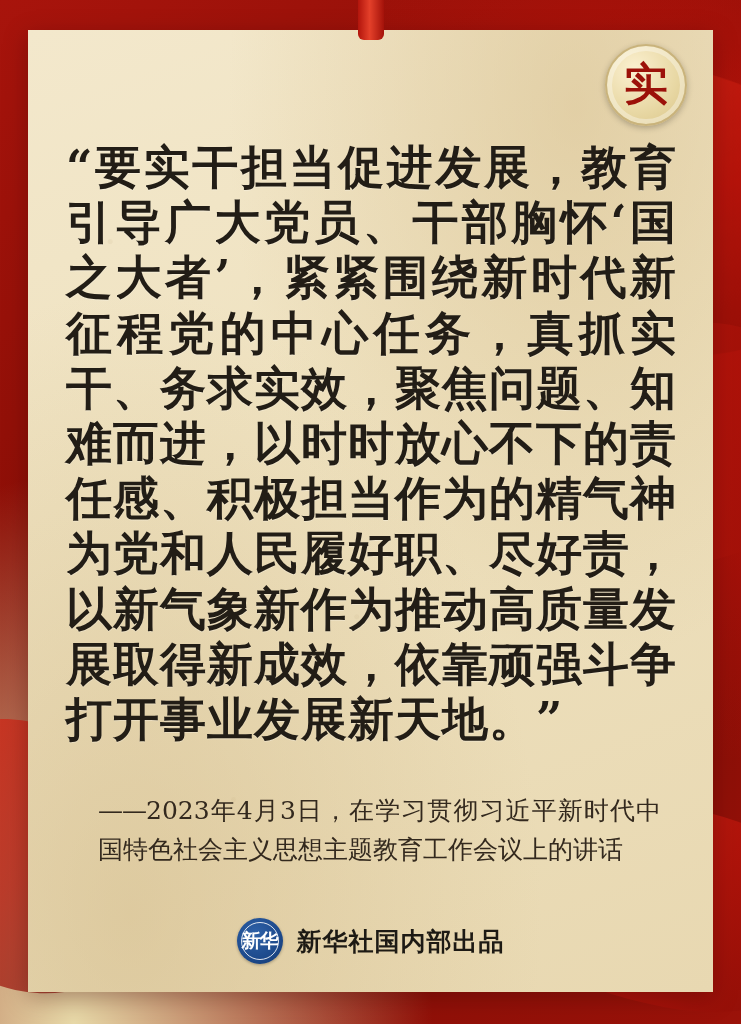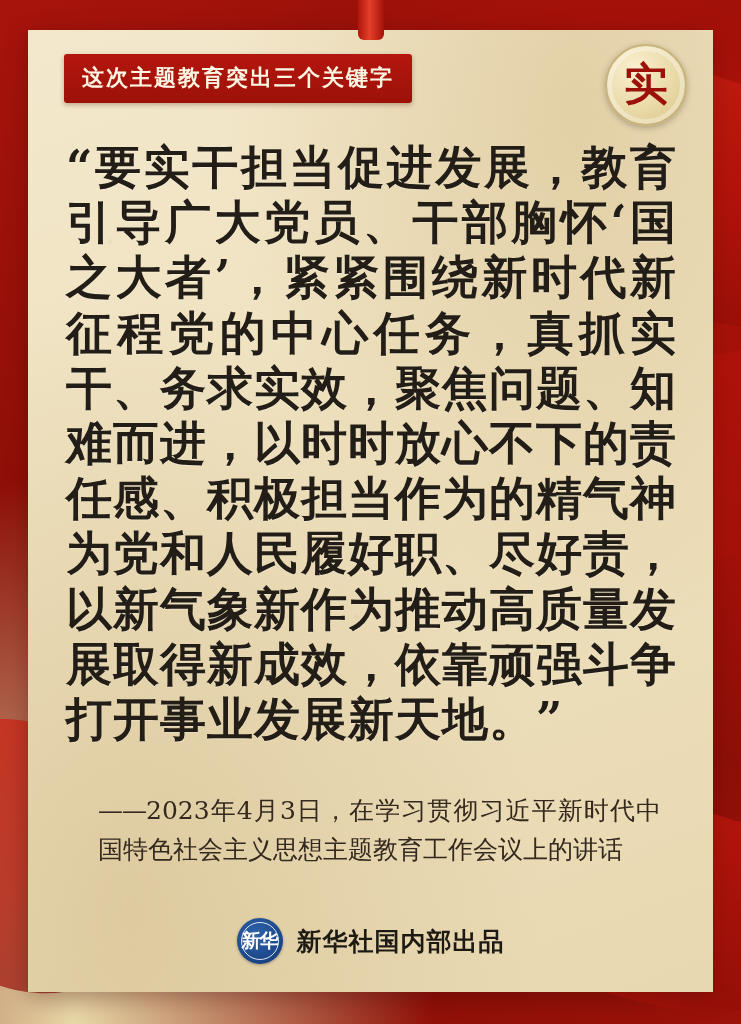--- a/index.html
+++ b/index.html
@@ -236,21 +236,20 @@
   <div class="ribbon r1"></div>
   <div class="ribbon r2"></div>
   <div class="ribbon r3"></div>
   <div class="ribbon r4"></div>
   <div class="glow"></div>
 
   <div class="hanger"></div>
 
   <div class="card">
 
-    <div class="title-banner">这次主题教育突出三个关键字</div>
 
     <div class="quote">“要实干担当促进发展，教育引导广大党员、干部胸怀‘国之大者’，紧紧围绕新时代新征程党的中心任务，真抓实干、务求实效，聚焦问题、知难而进，以时时放心不下的责任感、积极担当作为的精气神为党和人民履好职、尽好责，以新气象新作为推动高质量发展取得新成效，依靠顽强斗争打开事业发展新天地。”</div>
 
     <div class="attrib">
       <span class="dash">——</span><span>2023年4月3日，在学习贯彻习近平新时代中国特色社会主义思想主题教育工作会议上的讲话</span>
     </div>
 
     <div class="footer">
       <div class="logo">
         <span class="logo-mark">新华</span>

